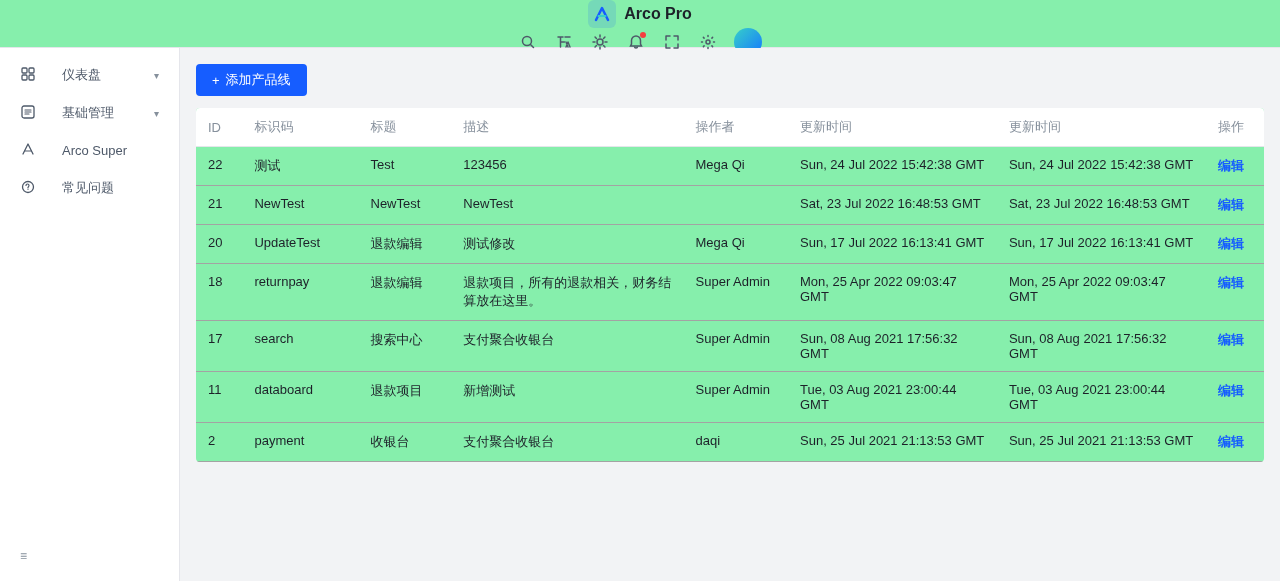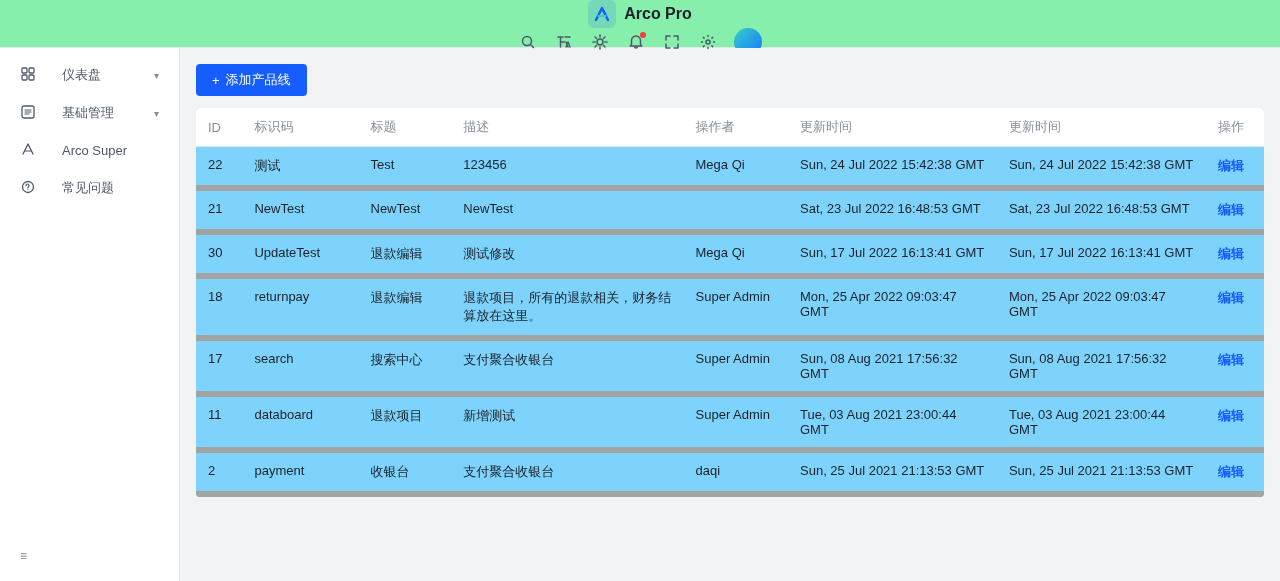--- a/index.html
+++ b/index.html
@@ -130,42 +130,42 @@
       font-size: 13px;
       cursor: pointer;
       margin-bottom: 12px;
       display: inline-flex;
       align-items: center;
       gap: 6px;
     }
 
     
     .table-container {
-      background: #7dd3fc;
+      background: #86efac;
       border-radius: 4px;
       overflow: hidden;
     }
     table {
       width: 100%;
       border-collapse: collapse;
     }
     thead tr {
       background: #fff;
       border-bottom: 1px solid #e5e6eb;
     }
     thead th {
       padding: 10px 12px;
       text-align: left;
       font-weight: 500;
       color: #86909c;
       font-size: 13px;
       white-space: nowrap;
     }
     tbody tr {
-      border-bottom: 6px solid #a3a3a3;
+      border-bottom: 1px solid #a3a3a3;
       margin-top: 12px;
     }
     tbody td {
       padding: 10px 12px;
       color: #1d2129;
       font-size: 13px;
       vertical-align: top;
     }
     .edit-link {
       color: #165dff;
@@ -328,21 +328,21 @@
     <td>21</td>
     <td>NewTest</td>
     <td>NewTest</td>
     <td>NewTest</td>
     <td></td>
     <td>Sat, 23 Jul 2022 16:48:53 GMT</td>
     <td>Sat, 23 Jul 2022 16:48:53 GMT</td>
     <td><span class="edit-link">编辑</span></td>
   </tr>
             <tr>
-    <td>30</td>
+    <td>20</td>
     <td>UpdateTest</td>
     <td>退款编辑</td>
     <td>测试修改</td>
     <td>Mega Qi</td>
     <td>Sun, 17 Jul 2022 16:13:41 GMT</td>
     <td>Sun, 17 Jul 2022 16:13:41 GMT</td>
     <td><span class="edit-link">编辑</span></td>
   </tr>
             <tr>
     <td>18</td>

